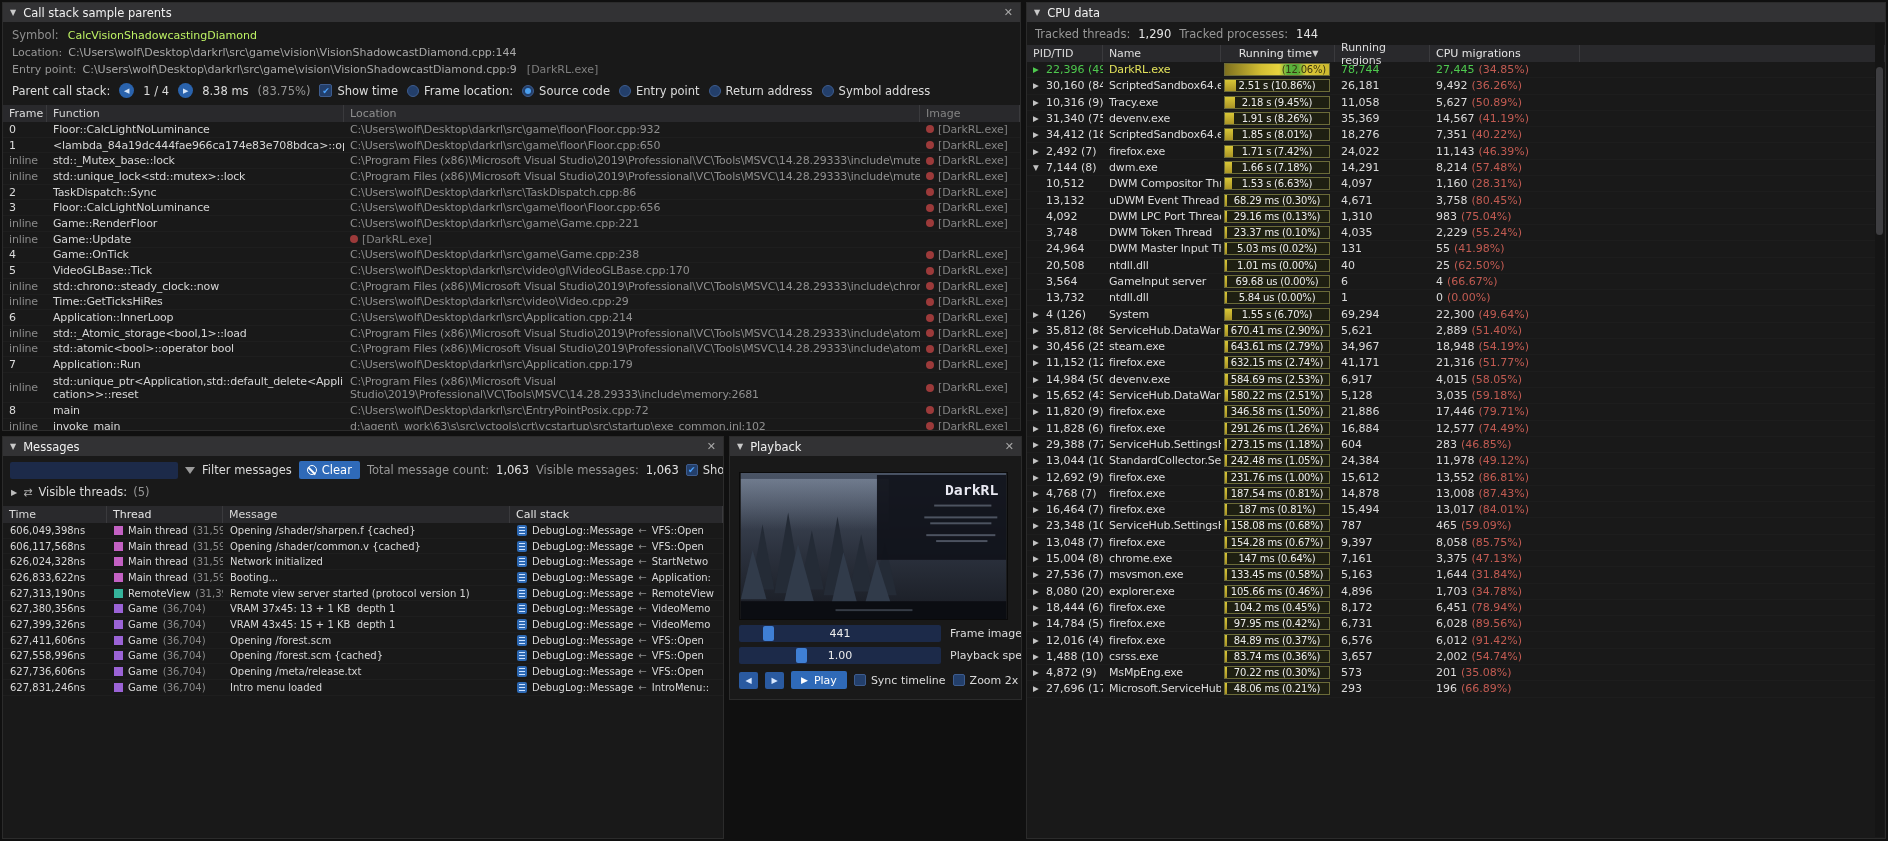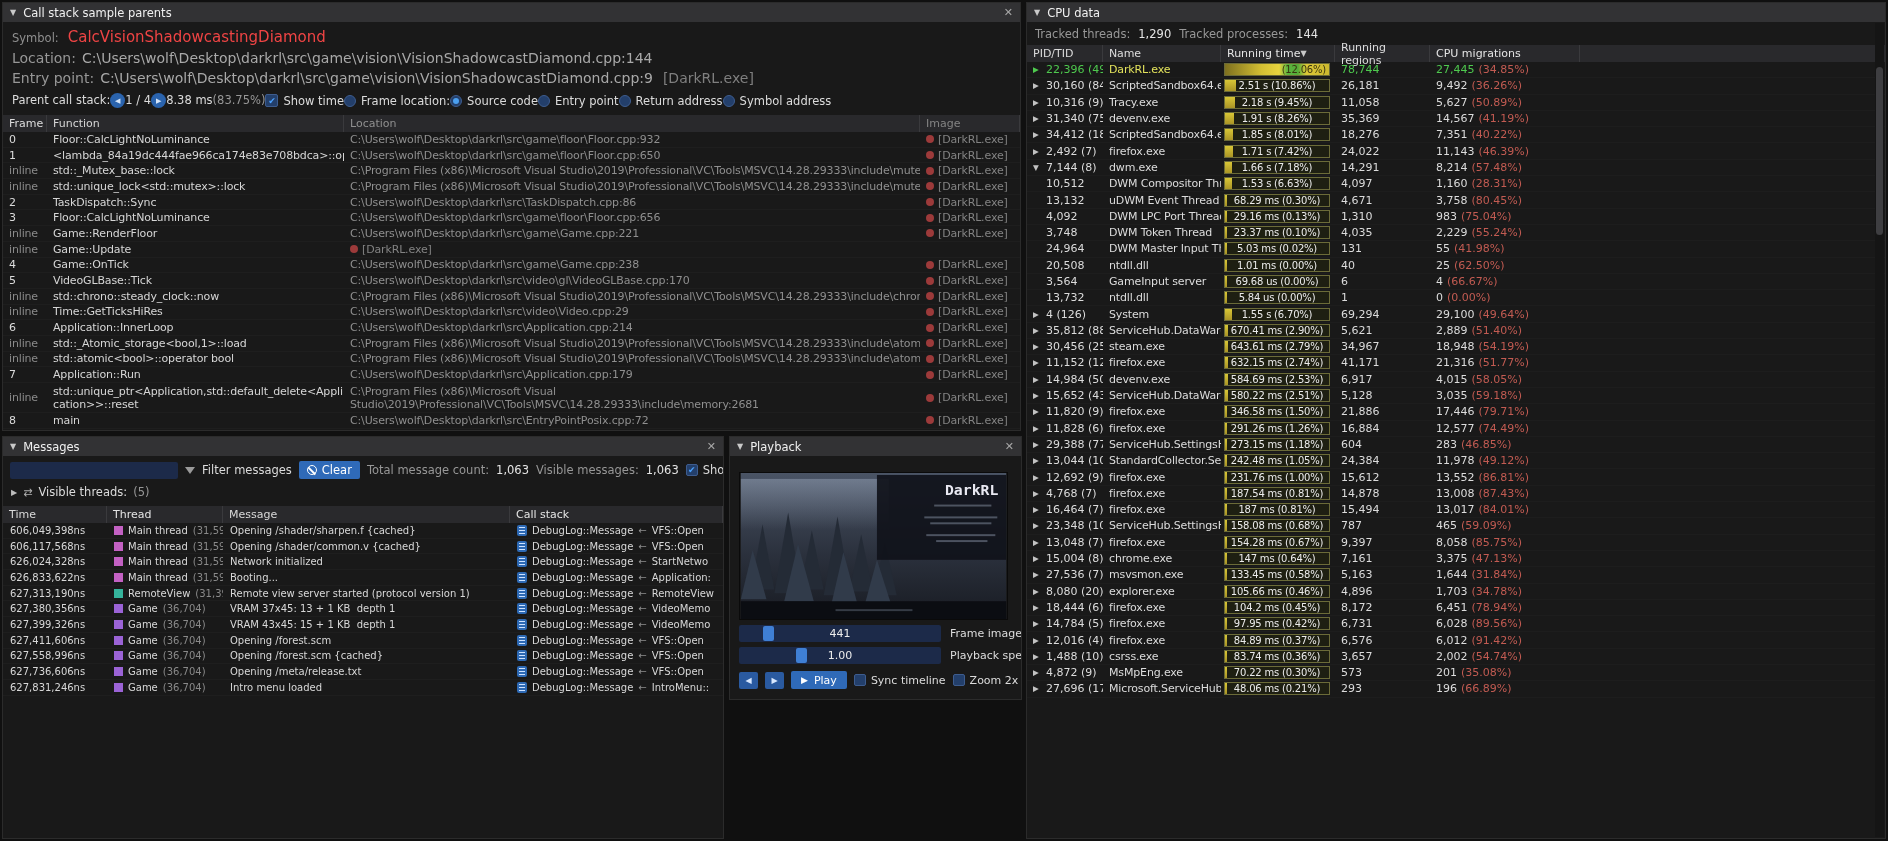--- a/index.html
+++ b/index.html
@@ -9,25 +9,25 @@
 .titlebar{height:19px;background:#323234;display:flex;align-items:center;gap:7px;padding:0 7px;font-size:11.5px}
 .tri{font-size:8px;color:#c9c9c9;cursor:pointer;flex:none}
 .title{color:#f0f0f0;white-space:nowrap}
 .close{margin-left:auto;color:#a8a8a8;font-size:11px;cursor:pointer}
 .dim{color:#979797}
 .val{color:#e4e4e4}
 
 #p-callstack{left:2px;top:2px;width:1019px;height:429px}
 .sym-row{padding:6px 9px 0;display:flex;align-items:baseline;gap:9px}
 .sym-label{font-size:11.5px;color:#8f8f8f}
-.sym-name{font-size:15px;color:#ef4444}
-.path-row{padding:4px 9px 0;font-size:14px;color:#8f8f8f;white-space:nowrap}
+.sym-name{font-size:11px;color:#bef264}
+.path-row{padding:4px 9px 0;font-size:11px;color:#8f8f8f;white-space:nowrap}
 .path-row .pathval{color:#a9a9a9;margin-left:6px}
 .path-row .img{color:#7f7f7f;margin-left:10px}
-.toolbar{display:flex;padding:7px 9px 5px;font-size:11.5px;color:#dcdcdc;white-space:nowrap}
+.toolbar{display:flex;align-items:center;gap:9px;padding:7px 9px 5px;font-size:11.5px;color:#dcdcdc;white-space:nowrap}
 .navbtn{width:15px;height:15px;border-radius:50%;background:#2a63ad;color:#d4e5fa;font-size:7px;display:flex;align-items:center;justify-content:center;cursor:pointer;flex:none}
 .cbx{width:13px;height:13px;background:#233f6b;border:1px solid #3d5c8e;border-radius:2px;display:flex;align-items:center;justify-content:center;font-size:9px;color:#4ba3ff;cursor:pointer;flex:none}
 .cbx.small{width:12px;height:12px}
 .cbx.empty{color:transparent}
 .radio{width:12px;height:12px;border-radius:50%;background:#233f6b;border:1px solid #3d5c8e;position:relative;cursor:pointer;flex:none}
 .radio.sel::after{content:'';position:absolute;left:2px;top:2px;width:6px;height:6px;border-radius:50%;background:#4ba0f0}
 .opt{display:flex;align-items:center;gap:5px}
 .t-head{display:flex;height:17px;background:#29292c;align-items:center;font-size:11px;color:#e4e4e4;margin-top:2px}
 .t-head>span{border-right:1px solid #3a3a3d;height:100%;display:flex;align-items:center;padding-left:6px;white-space:nowrap;overflow:hidden}
 .cs-row{display:flex;height:15.7px;align-items:center;font-size:11px;border-bottom:1px solid rgba(255,255,255,0.025);cursor:default}
@@ -673,21 +673,21 @@
   </div>
   <div class="cpu-stats">
     <span class="dim">Tracked threads:</span>
     <span class="val">1,290</span>
     <span class="dim">Tracked processes:</span>
     <span class="val">144</span>
   </div>
   <div class="cpu-head">
     <span class="cc-pid">PID/TID</span>
     <span class="cc-name">Name</span>
-    <span class="cc-time" style="justify-content:flex-start;padding-right:4px">
+    <span class="cc-time" style="justify-content:center;padding-right:4px">
         <span>Running time</span>
         <span class="tri">▼</span>
       </span>
     <span class="cc-reg">Running regions</span>
     <span class="cc-mig">CPU migrations</span>
   </div>
   <div>
 
       <div class="cpu-row hl">
         <span class="cc-pid">
@@ -981,21 +981,21 @@
         </span>
         <span class="cc-name">System</span>
         <span class="cc-time">
           <span class="bar">
             <span class="fill" style="width: 6.7%;"></span>
             <span class="bar-label">1.55 s (6.70%)</span>
           </span>
         </span>
         <span class="cc-reg">69,294</span>
         <span class="cc-mig">
-          <span class="mig-v">29,100</span>
+          <span class="mig-v">22,300</span>
           <span class="mig-p">(49.64%)</span>
         </span>
       </div>
 
       <div class="cpu-row">
         <span class="cc-pid">
           <span class="arr">▶</span>
           <span>35,812 (88)</span>
         </span>
         <span class="cc-name">ServiceHub.DataWarehou</span>

